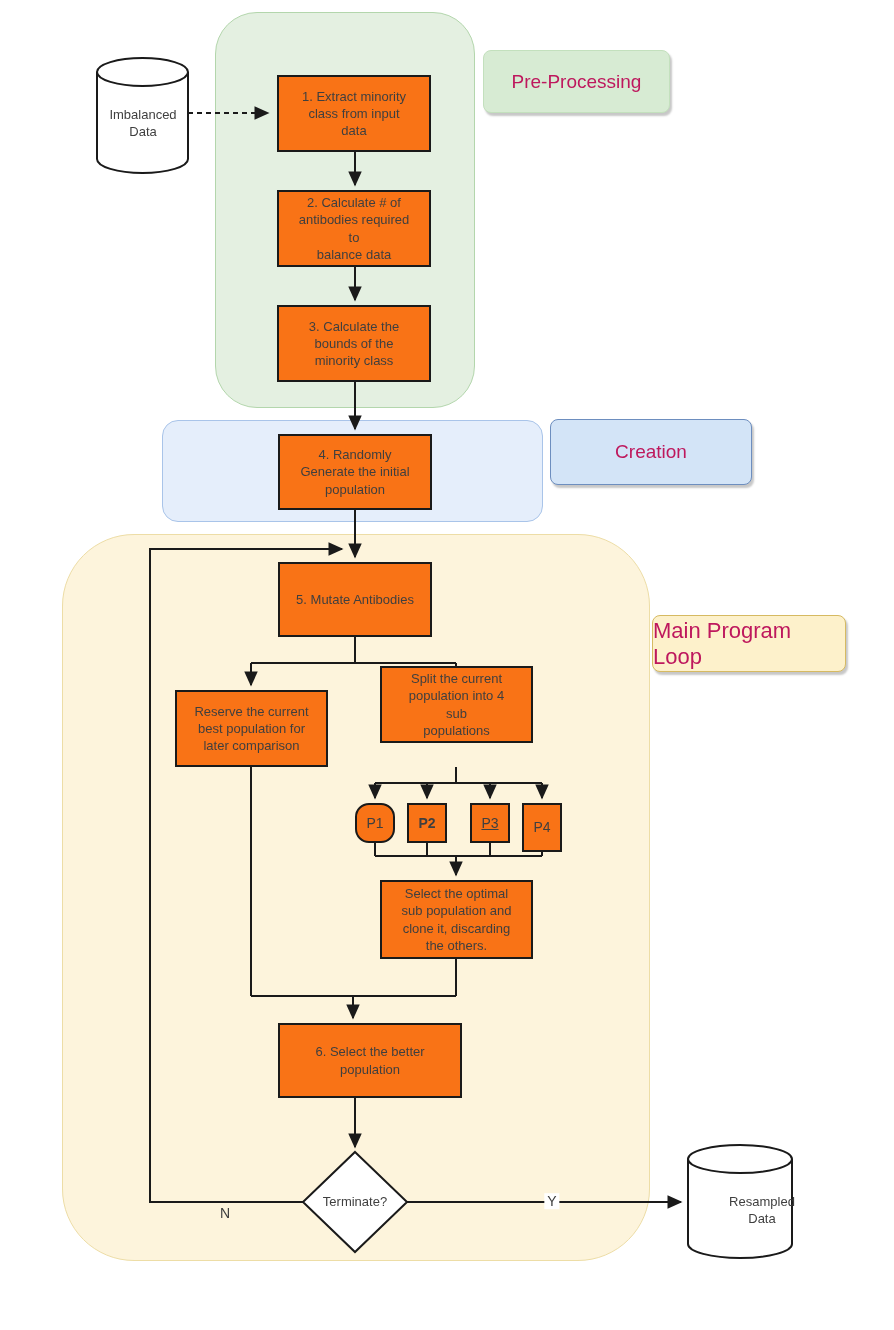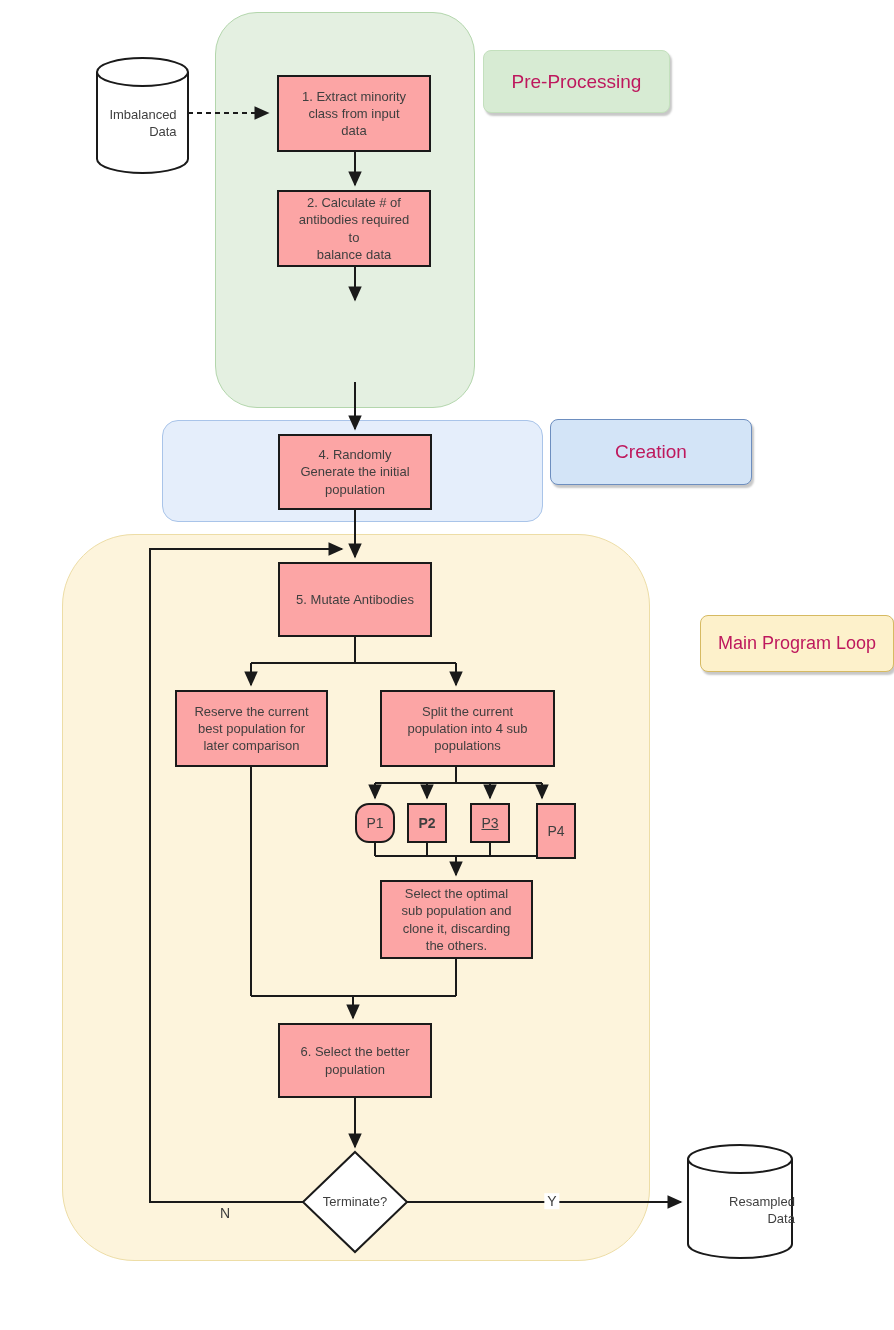--- a/index.html
+++ b/index.html
@@ -29,39 +29,39 @@
   }
   .tag-green{
     left:483px;top:50px;width:187px;height:63px;
     background:var(--green-label-fill,#d7ebd3);border-color:var(--green-label-border,#c3e0bd);
   }
   .tag-blue{
     left:550px;top:419px;width:202px;height:66px;
     background:var(--blue-label-fill,#d3e4f7);border-color:var(--blue-label-border,#6d8ebf);
   }
   .tag-yellow{
-    left:652px;top:615px;width:194px;height:57px;font-size:18px;
-    background:var(--yellow-label-fill,#fdf1cb);border-color:var(--yellow-label-border,#d6ba62);margin-left:48px;
+    left:652px;top:615px;width:194px;height:57px;font-size:22px;
+    background:var(--yellow-label-fill,#fdf1cb);border-color:var(--yellow-label-border,#d6ba62);
   }
   
   svg.wires{position:absolute;left:0;top:0;width:894px;height:1330px;pointer-events:none;}
   .connector{stroke:var(--line,#1a1a1a);stroke-width:2px;fill:none;}
   .dashed{stroke-dasharray:5 4;}
   .shape{stroke:var(--line,#1a1a1a);stroke-width:2px;fill:#ffffff;}
   
   .node{
-    position:absolute;box-sizing:border-box;background:#fca5a5;
+    position:absolute;box-sizing:border-box;background:#f97316;
     border:2px solid var(--node-border,#1a1a1a);
     display:flex;align-items:center;justify-content:center;text-align:center;
     font-size:13px;line-height:1.32;color:var(--node-text,#3f3f3f);
     white-space:pre-line;padding:16px;
   }
   .pbox{font-size:14px;}
   .float-label{
-    position:absolute;display:flex;align-items:center;justify-content:center;text-align:right;
+    position:absolute;display:flex;align-items:center;justify-content:center;text-align:center;
     font-size:13px;line-height:1.3;color:var(--node-text,#3f3f3f);white-space:pre-line;pointer-events:none;
   }
   .edge-label{position:absolute;font-size:14px;color:#3d3d3d;transform:translateX(-50%);}
   .edge-label.knockout{background:#ffffff;padding:0 3px;transform:translate(-50%,-55%);}
   .caption{
     position:absolute;left:55px;top:1286px;width:800px;
     font-family:"Liberation Serif","DejaVu Serif",serif;font-size:20px;color:#111111;
   }
 </style>
 </head>
@@ -143,39 +143,42 @@
   <div class="float-label" style="left:99px;top:96px;width:88px;height:56px;">Imbalanced
 Data</div>
   <div class="float-label" style="left:690px;top:1183px;width:100px;height:56px;padding-left:22px;">Resampled
 Data</div>
 
   <div class="node" style="left:277px;top:75px;width:154px;height:77px;">1. Extract minority
 class from input data</div>
   <div class="node" style="left:277px;top:190px;width:154px;height:77px;">2. Calculate # of
 antibodies required to
 balance data</div>
+  <div class="node" style="left:277px;top:305px;width:154px;height:77px;">3. Calculate the
+bounds of the
+minority class</div>
   <div class="node" style="left:278px;top:434px;width:154px;height:76px;">4. Randomly
 Generate the initial
 population</div>
   <div class="node" style="left:278px;top:562px;width:154px;height:75px;">5. Mutate Antibodies</div>
   <div class="node" style="left:175px;top:690px;width:153px;height:77px;">Reserve the current
 best population for
 later comparison</div>
-  <div class="node" style="left:380px;top:690px;width:175px;height:77px;">Split the current
+  <div class="node" style="left:380px;top:666px;width:153px;height:77px;">Split the current
 population into 4 sub
 populations</div>
   <div class="node pbox" style="left:355px;top:803px;width:40px;height:40px;border-radius:14px;">P1</div>
   <div class="node pbox" style="left:407px;top:803px;width:40px;height:40px;font-weight:bold;">P2</div>
   <div class="node pbox" style="left:470px;top:803px;width:40px;height:40px;text-decoration:underline;">P3</div>
-  <div class="node pbox" style="left:536px;top:803px;width:40px;height:56px;">P4</div>
+  <div class="node pbox" style="left:522px;top:803px;width:40px;height:49px;">P4</div>
   <div class="node" style="left:380px;top:880px;width:153px;height:79px;">Select the optimal
 sub population and
 clone it, discarding
 the others.</div>
-  <div class="node" style="left:278px;top:1023px;width:154px;height:75px;">6. Select the better
+  <div class="node" style="left:278px;top:1023px;width:184px;height:75px;">6. Select the better
 population</div>
 
   <div class="float-label" style="left:305px;top:1188px;width:100px;height:28px;">Terminate?</div>
 
   <div class="edge-label" style="left:225px;top:1205px;">N</div>
   <div class="edge-label knockout" style="left:552px;top:1202px;">Y</div>
 
 
 </div>
 

